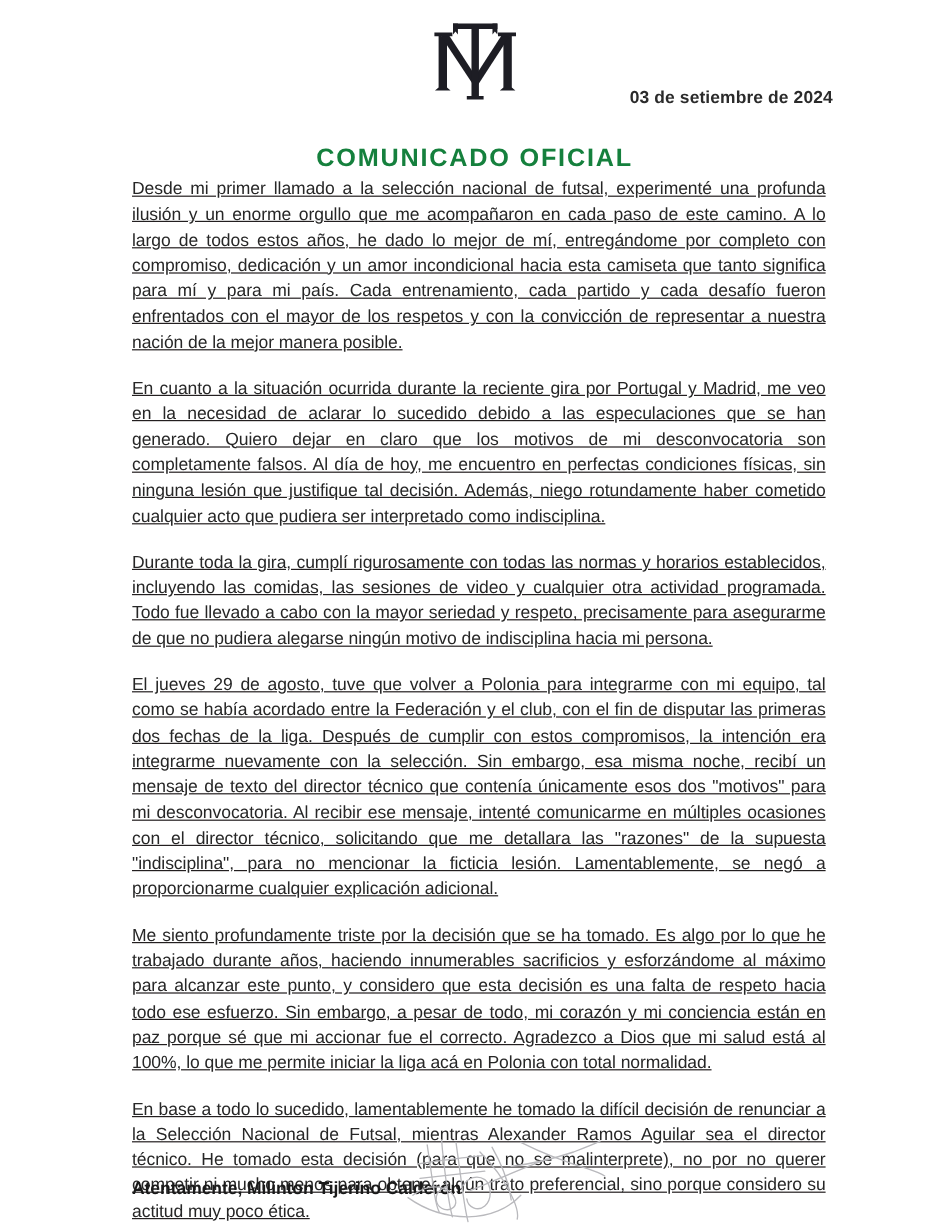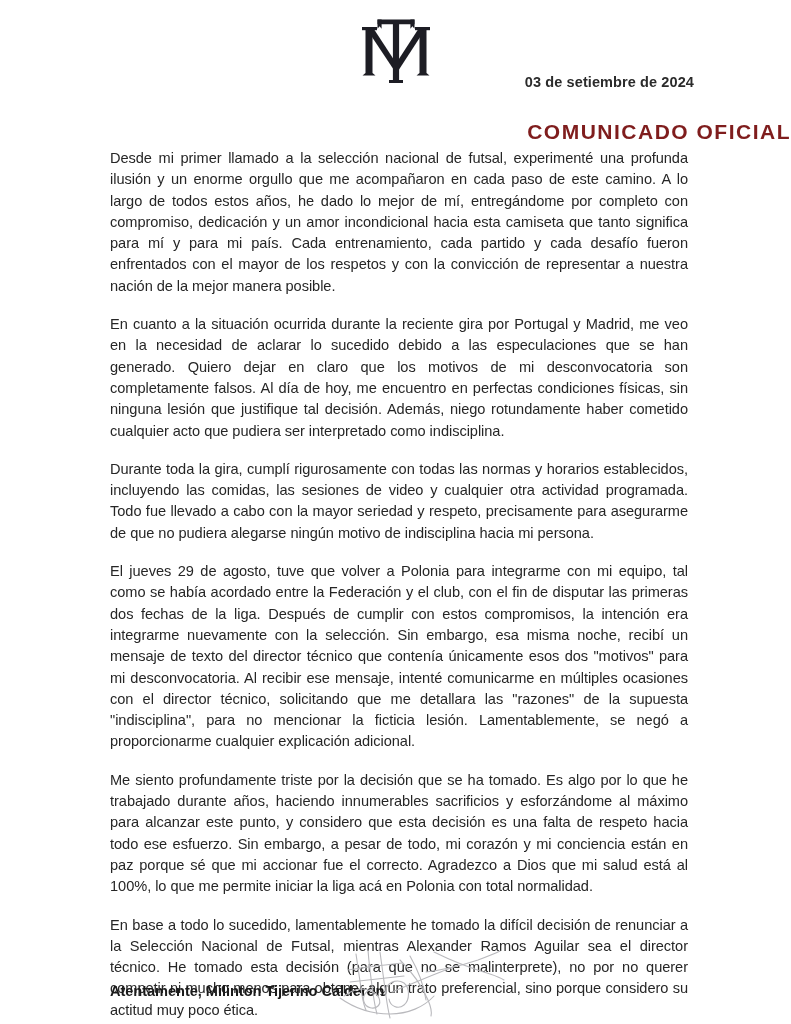--- a/index.html
+++ b/index.html
@@ -54,33 +54,34 @@
     letter-spacing: 0.1px;
     color: #2b2b2b;
     white-space: nowrap;
   }
 
   .doc-title {
     position: absolute;
     left: 0;
     right: 0;
     top: 106px;
-    text-align: right;
+    text-align: center;
     font-size: 21px;
     font-weight: bold;
     letter-spacing: 1.5px;
-    color: #7f1d1d;
+    color: #15803d;
   }
 
   
   .letter-body {
     position: absolute;
     left: 110px;
     top: 148px;
     width: 578px;
+    text-decoration: underline;
   }
 
   .letter-paragraph {
     margin: 0 0 17px 0;
     font-size: 14.6px;
     line-height: 21.3px;
     text-align: justify;
     text-justify: inter-word;
     color: #262626;
     letter-spacing: -0.05px;

